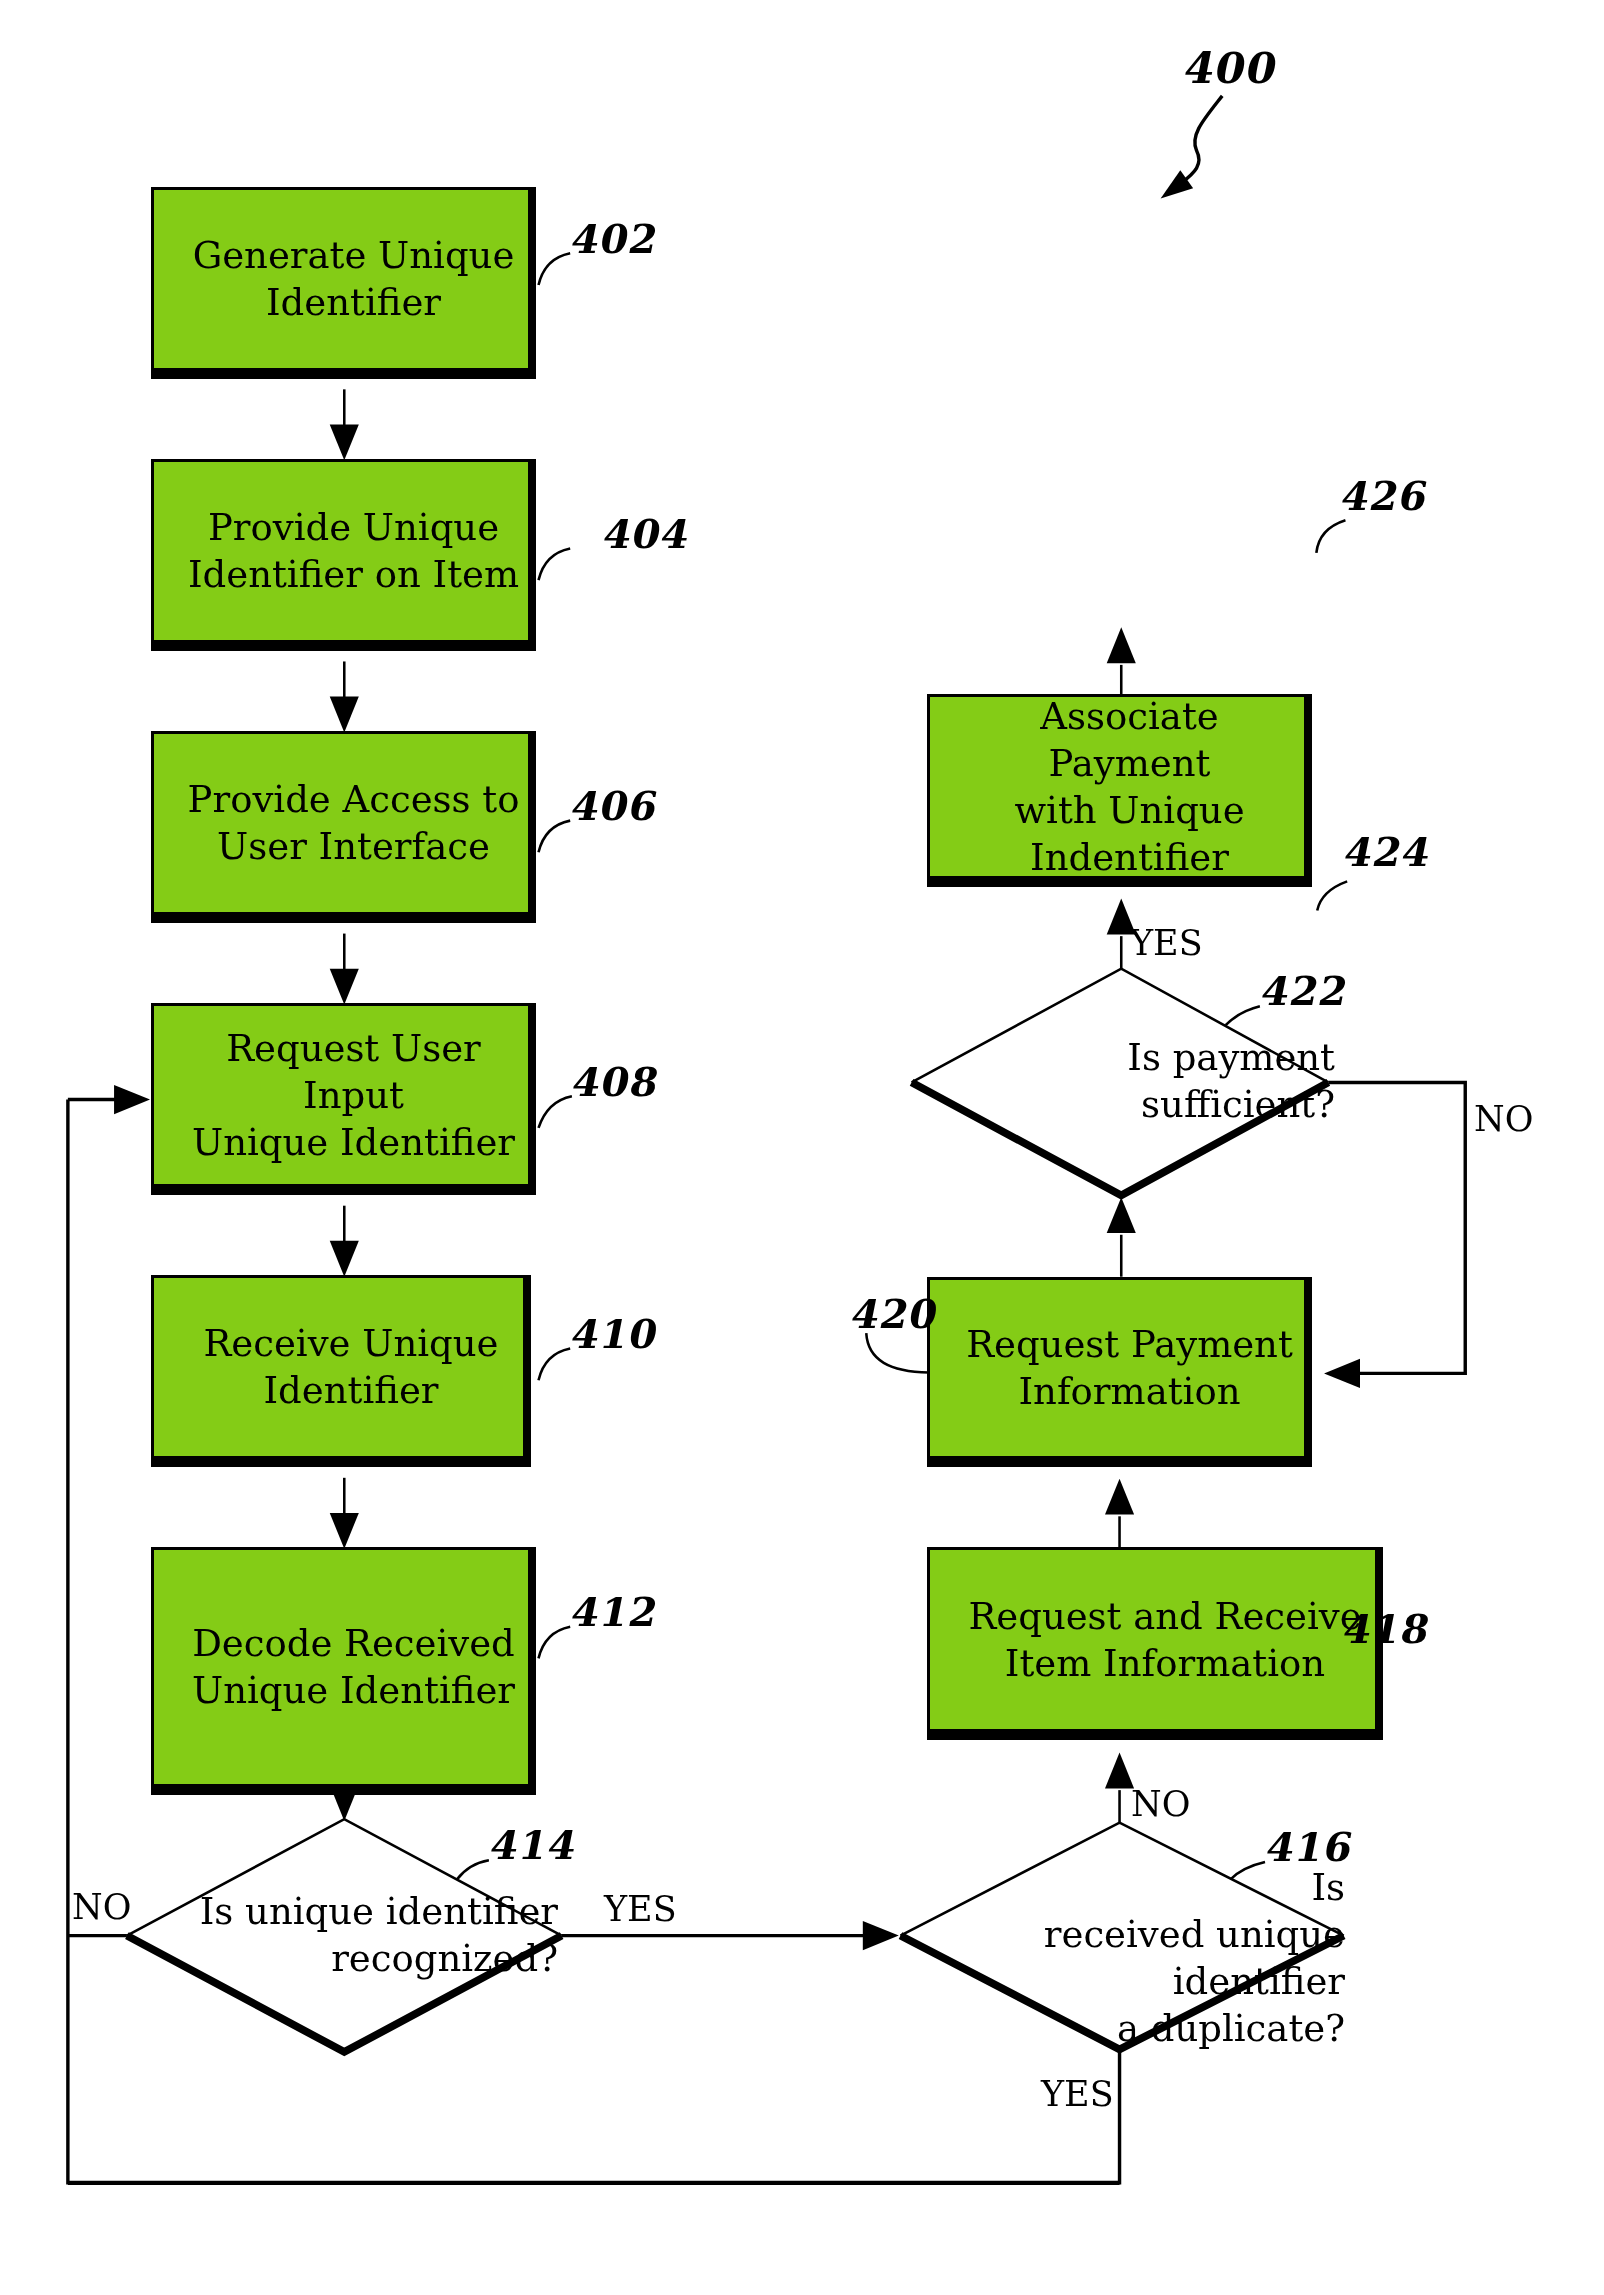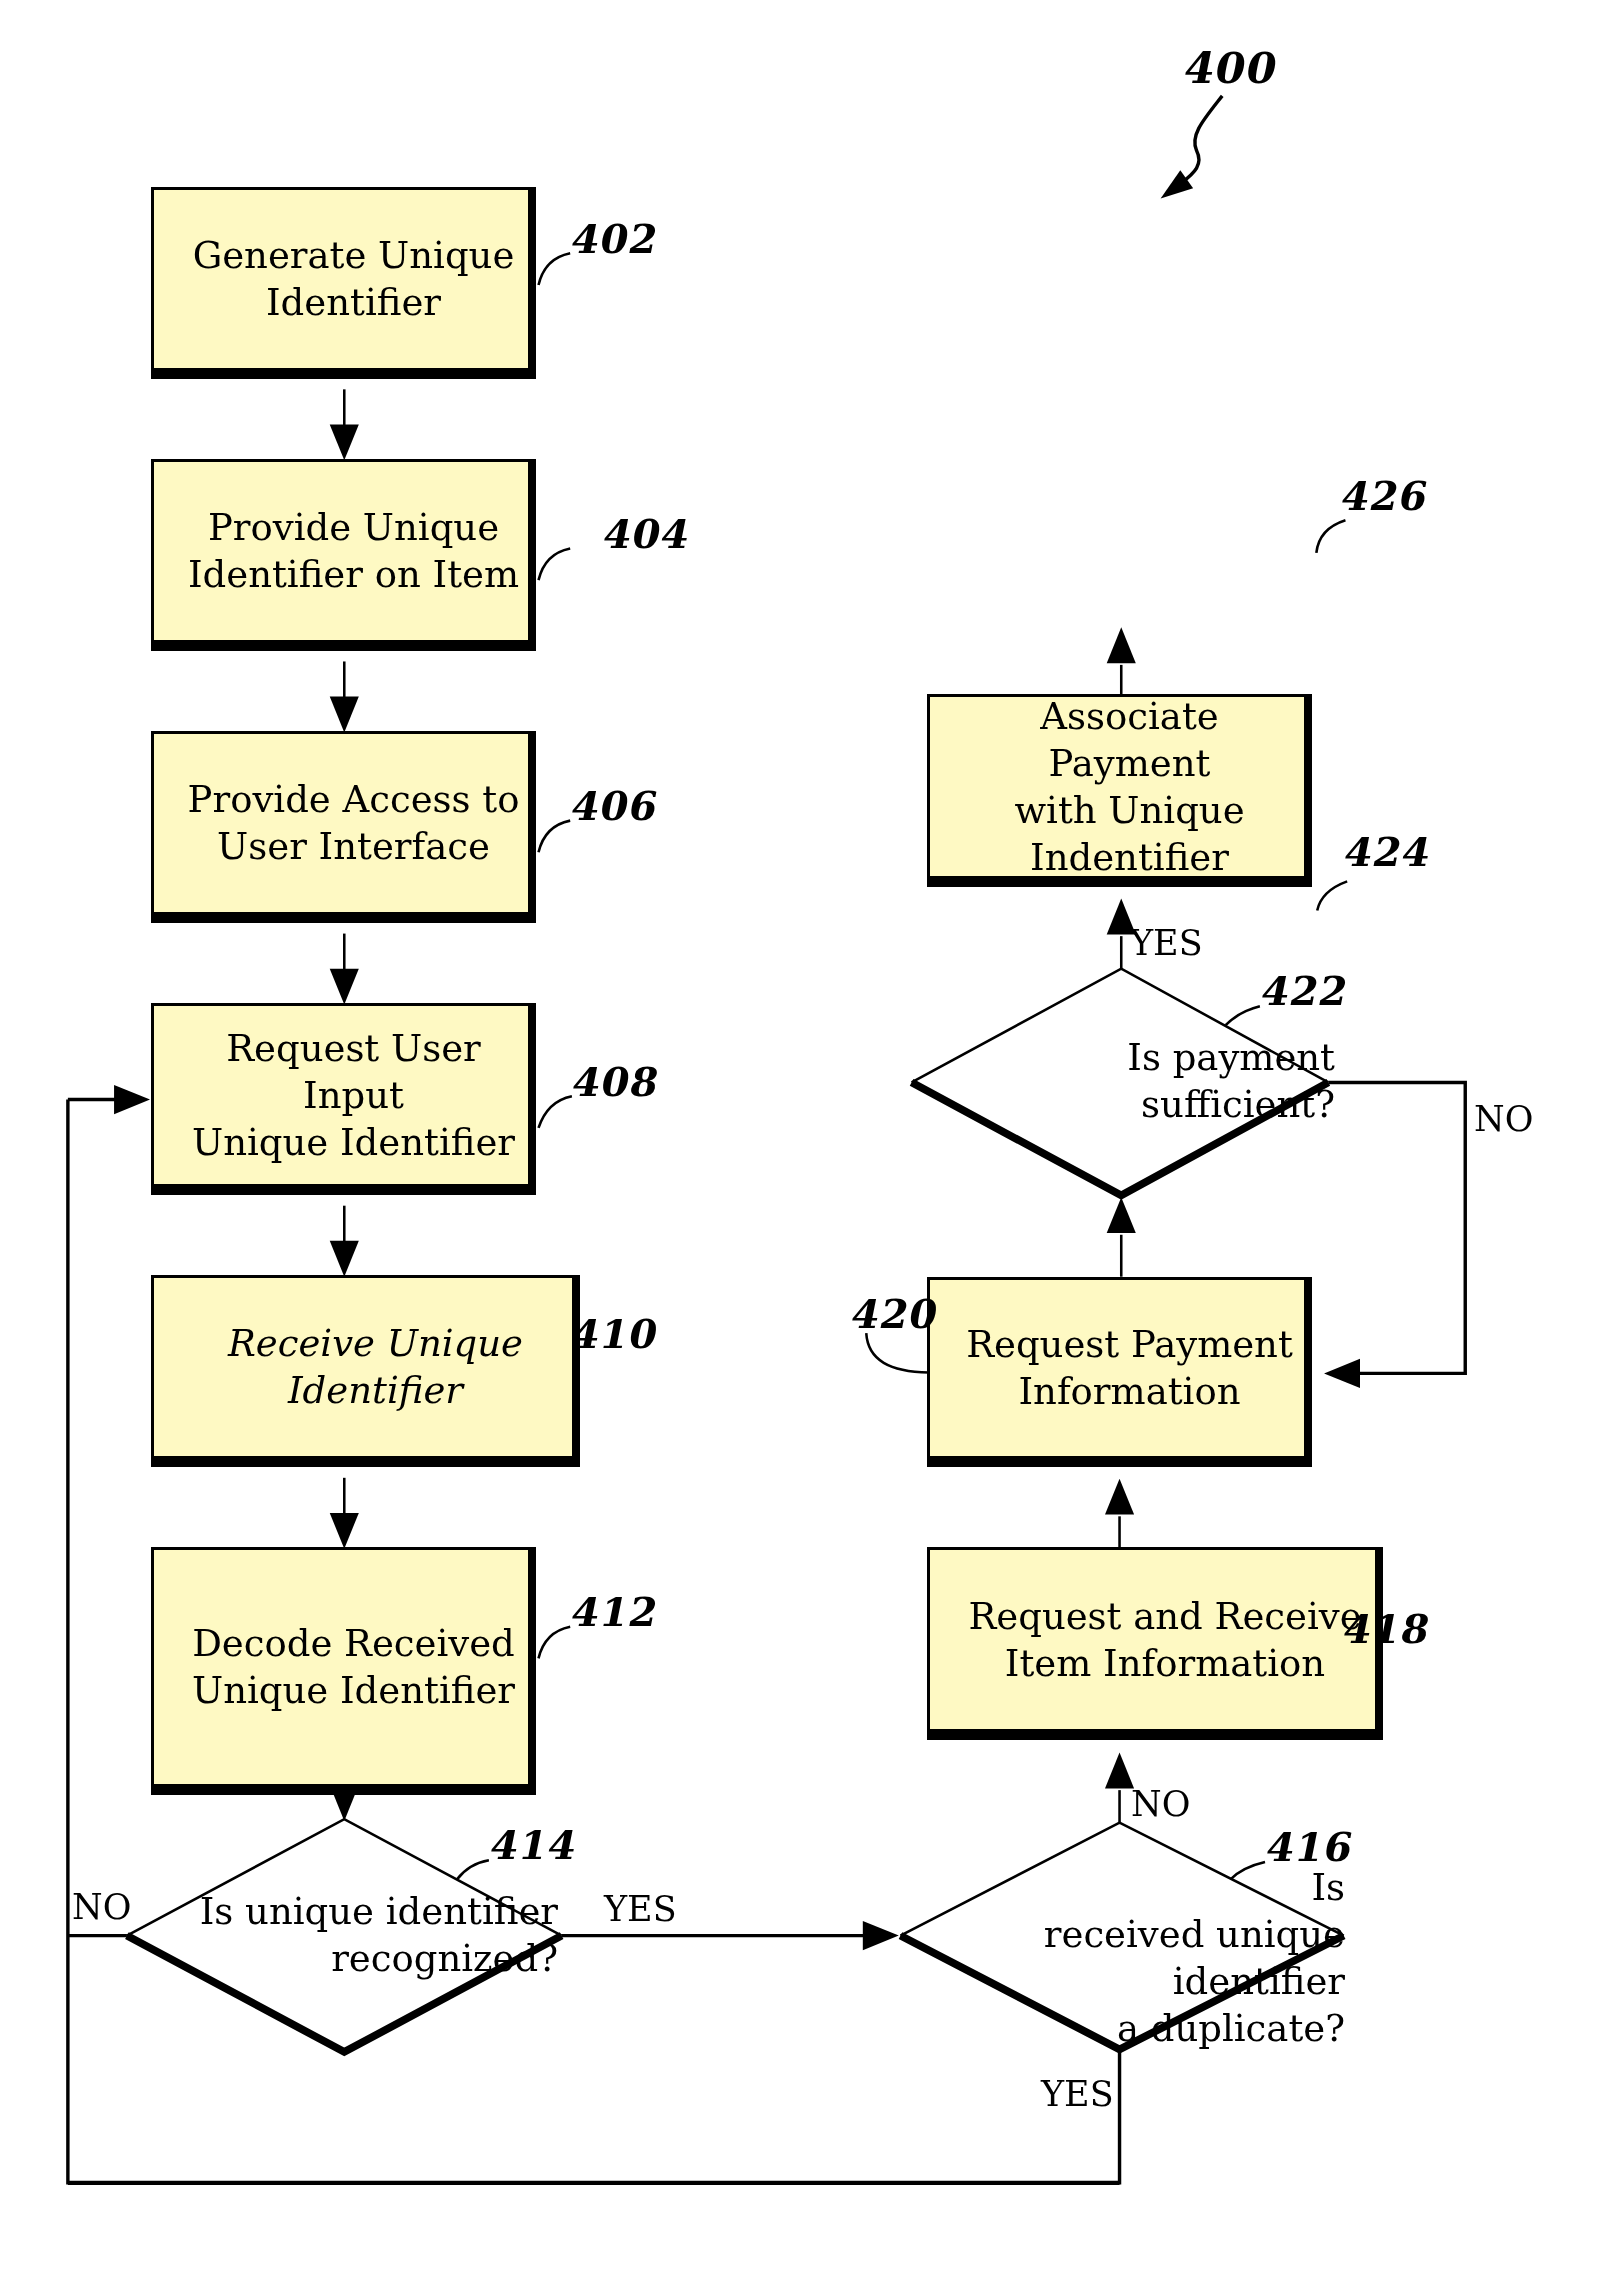--- a/index.html
+++ b/index.html
@@ -2,21 +2,21 @@
 <html style="font-size:13.7px"><head>
 <meta charset="utf-8">
 <style>
   html,body{margin:0;padding:0;background:#fff;}
   .stage{
     position:relative;width:1605px;height:2295px;background:#ffffff;
     font-family:"DejaVu Serif", serif;color:#000;overflow:hidden;
   }
   .svg-layer{position:absolute;left:0;top:0;width:1605px;height:2295px;}
   .node{
-    position:absolute;box-sizing:border-box;background:#fef9c3;
+    position:absolute;box-sizing:border-box;background:#84cc16;
     border-style:solid;border-color:#000;
     border-width:3.4px 8.6px 11px 3.4px;
     display:flex;align-items:center;justify-content:center;text-align:center;padding-left:25px;
   }
   .node-text{
     font-size:37px;line-height:47px;white-space:pre-line;letter-spacing:0px;
   }
   .diamond-text{
     position:absolute;text-align:right;font-size:37px;line-height:47px;
     white-space:pre-line;
@@ -139,21 +139,21 @@
   <div class="node" style="left:151px;top:731px;width:385px;height:192px;">
     <div class="node-text">Provide Access to
 User Interface</div>
   </div>
 
   <div class="node" style="left:151px;top:1003px;width:385px;height:192px;">
     <div class="node-text">Request User Input
 Unique Identifier</div>
   </div>
 
-  <div class="node" style="left:151px;top:1275px;width:429px;height:192px;font-style:italic;">
+  <div class="node" style="left:151px;top:1275px;width:380px;height:192px;">
     <div class="node-text">Receive Unique
 Identifier</div>
   </div>
 
   <div class="node" style="left:151px;top:1547px;width:385px;height:248px;">
     <div class="node-text">Decode Received
 Unique Identifier</div>
   </div>
 
 

